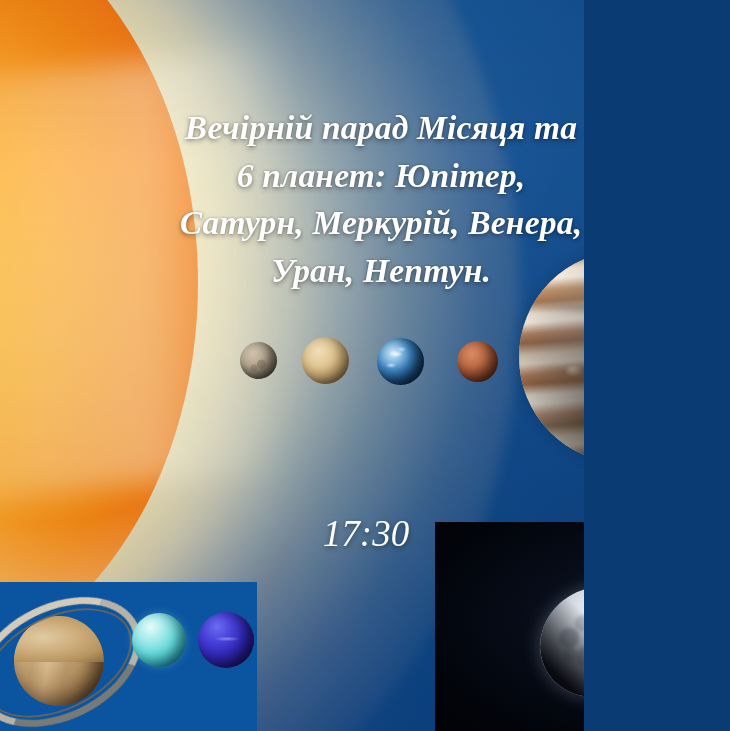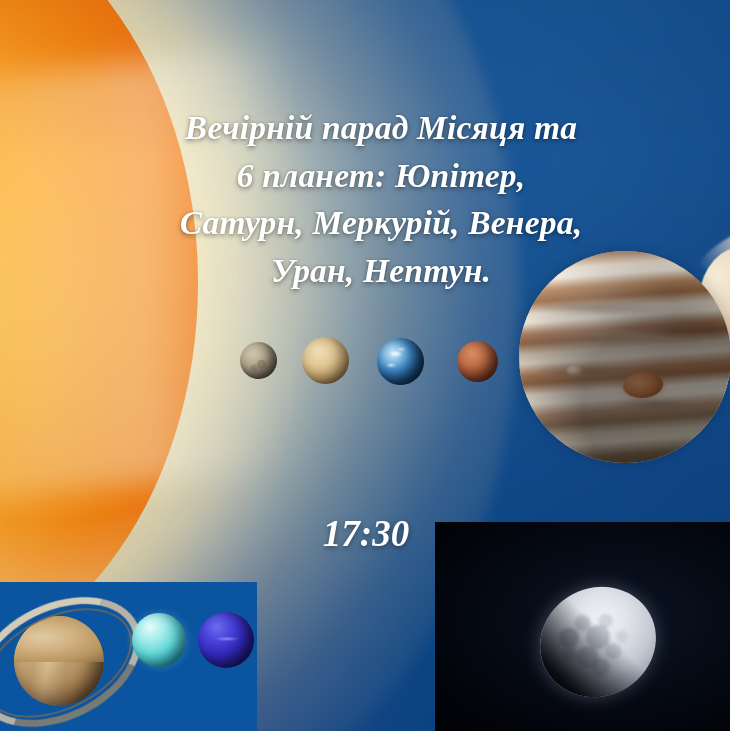--- a/index.html
+++ b/index.html
@@ -2,21 +2,21 @@
 <html><head>
 <meta charset="utf-8">
 <style>
   html, body {
     margin: 0;
     padding: 0;
     background: #0a3c73;
   }
   #poster {
     position: relative;
-    width: 730px;
+    width: 584px;
     height: 731px;
     overflow: hidden;
     font-family: "Liberation Serif", "DejaVu Serif", serif;
     background: #404040;
   }
 
   
   .sky {
     position: absolute;
     inset: 0;
@@ -242,21 +242,21 @@
     text-shadow: 0 2px 5px rgba(0,0,0,0.42);
   }
   .time-line {
     position: absolute;
     left: 186px;
     top: 512px;
     width: 360px;
     text-align: center;
     color: #ffffff;
     font-size: 37px;
-    font-weight: bold;
+    font-weight: normal;
     font-style: italic;
     text-shadow: 0 2px 5px rgba(0,0,0,0.42);
   }
 
   
   .inset-left {
     position: absolute;
     left: 0; top: 582px;
     width: 257px; height: 149px;
     background: #0b55a0;

